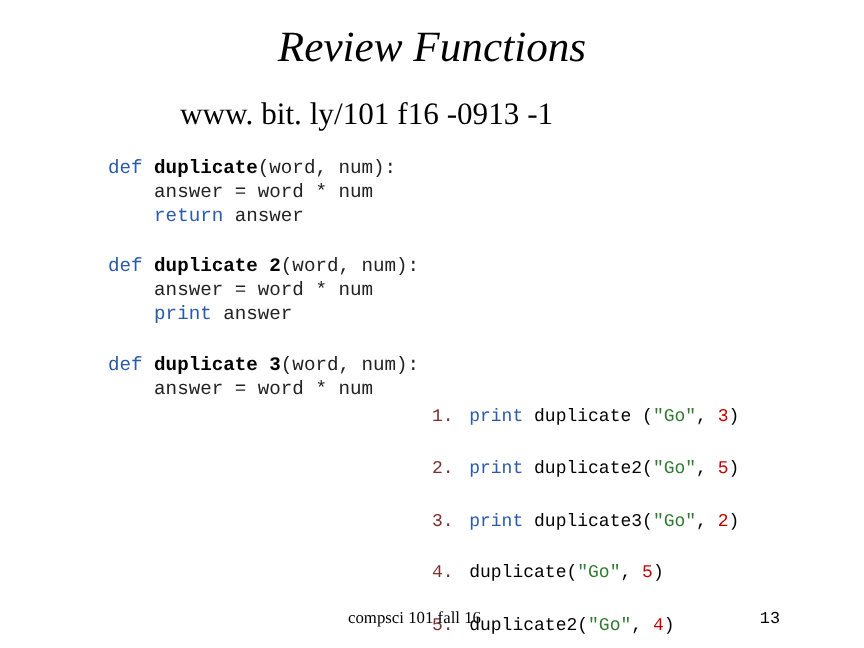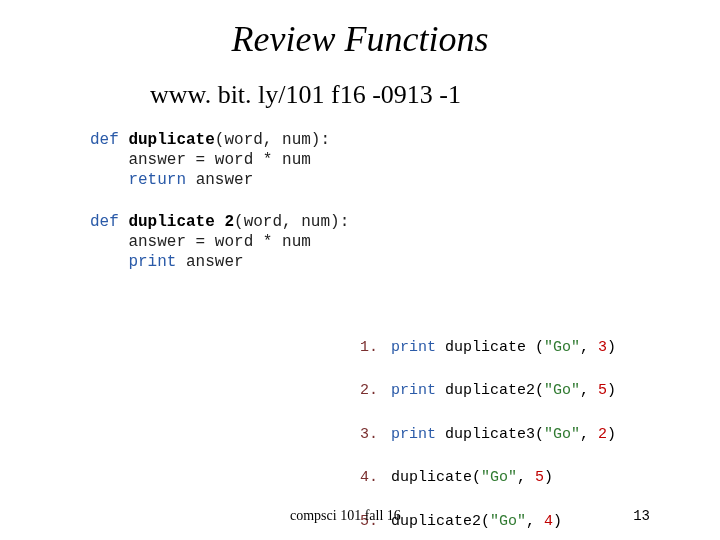--- a/index.html
+++ b/index.html
@@ -78,20 +78,22 @@
 
 <div class="code-area">
   <div class="block"><span class="kw">def </span><span class="fn">duplicate</span><span>(word, num):</span>
 <span>    answer = word * num</span>
 <span class="ret">    return </span><span>answer</span></div>
 
   <div class="block"><span class="kw">def </span><span class="fn">duplicate 2</span><span>(word, num):</span>
 <span>    answer = word * num</span>
 <span class="pr">    print </span><span>answer</span></div>
 
+  <div class="block"><span class="kw">def </span><span class="fn">duplicate 3</span><span>(word, num):</span>
+<span>    answer = word * num</span></div>
 </div>
 
 <div class="calls">
 <div><span class="ln">1.</span> <span class="call-pr">print </span><span>duplicate </span><span>(</span><span class="str">"Go"</span><span>, </span><span class="num">3</span><span>)</span></div>
 <div><span class="ln">2.</span> <span class="call-pr">print </span><span>duplicate2</span><span>(</span><span class="str">"Go"</span><span>, </span><span class="num">5</span><span>)</span></div>
 <div><span class="ln">3.</span> <span class="call-pr">print </span><span>duplicate3</span><span>(</span><span class="str">"Go"</span><span>, </span><span class="num">2</span><span>)</span></div>
 <div><span class="ln">4.</span> <span class="call-pr"></span><span>duplicate</span><span>(</span><span class="str">"Go"</span><span>, </span><span class="num">5</span><span>)</span></div>
 <div><span class="ln">5.</span> <span class="call-pr"></span><span>duplicate2</span><span>(</span><span class="str">"Go"</span><span>, </span><span class="num">4</span><span>)</span></div>
 
 </div>

